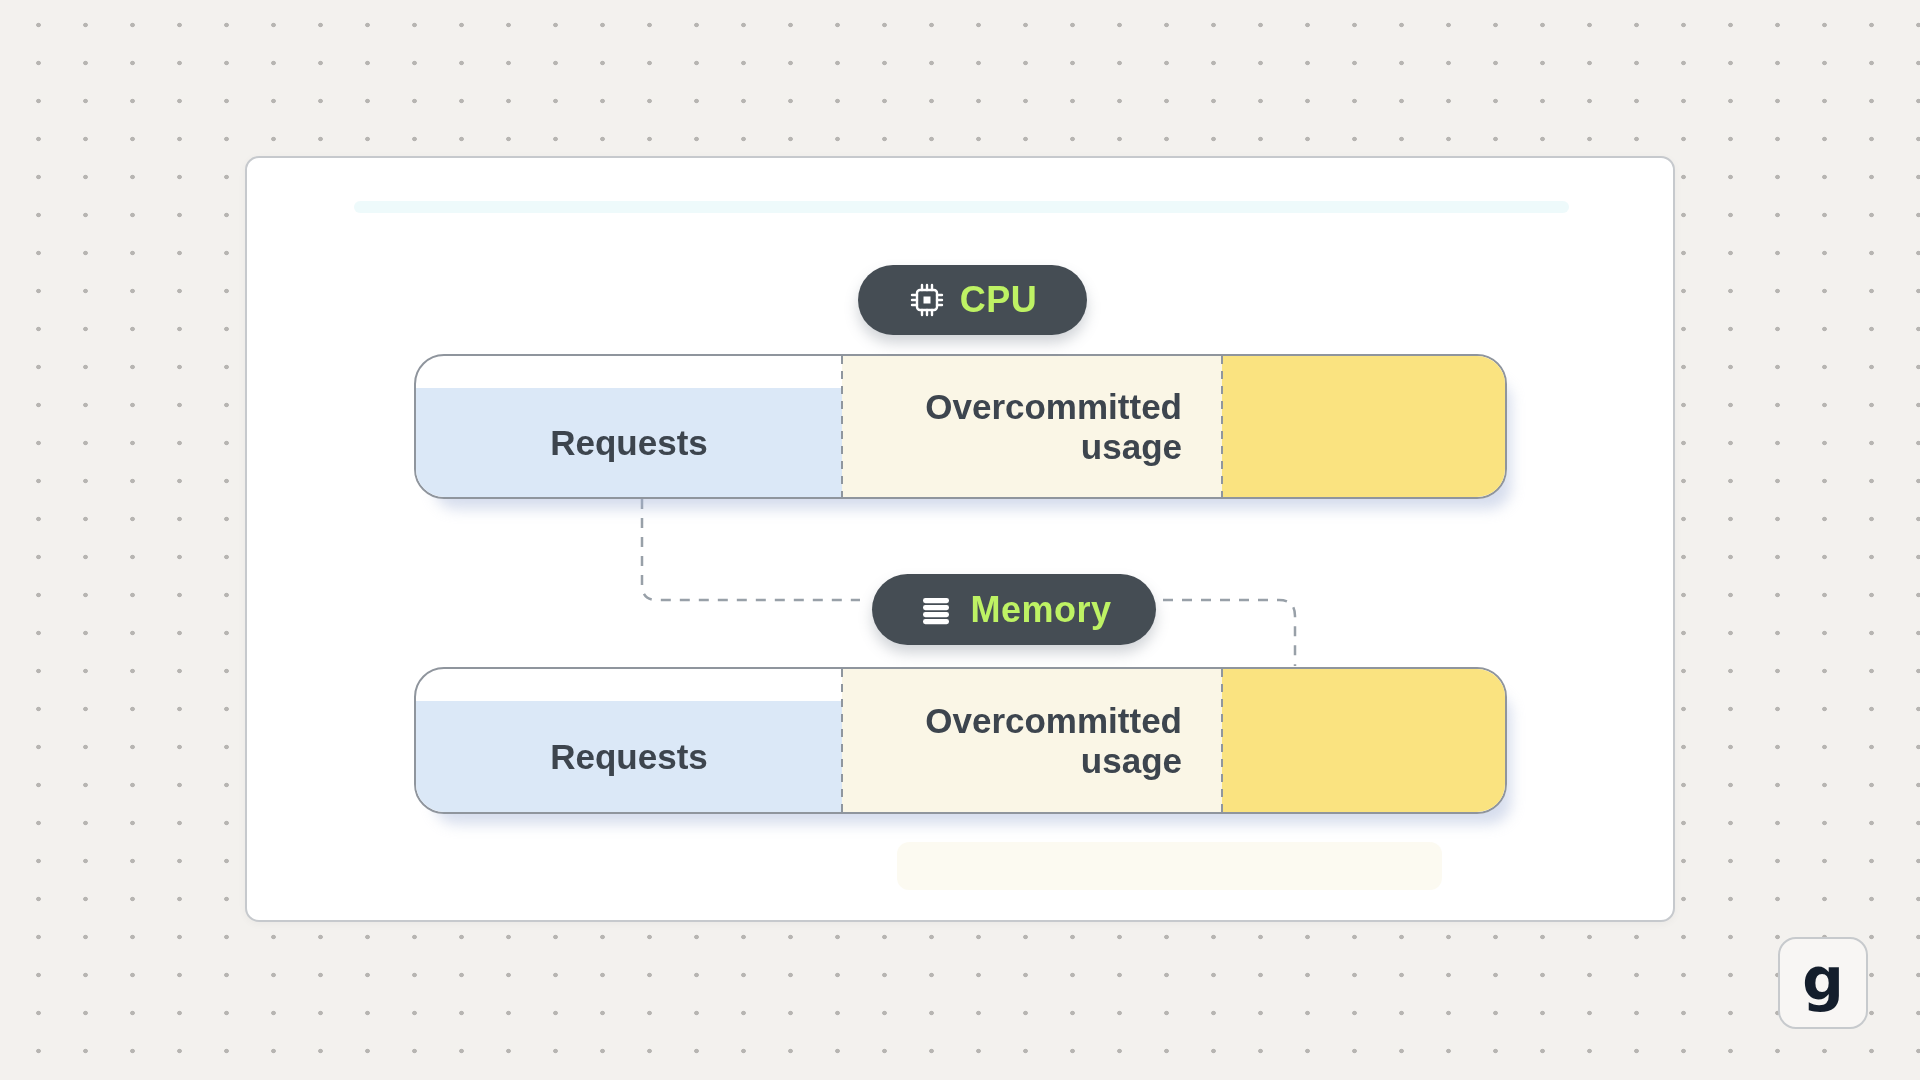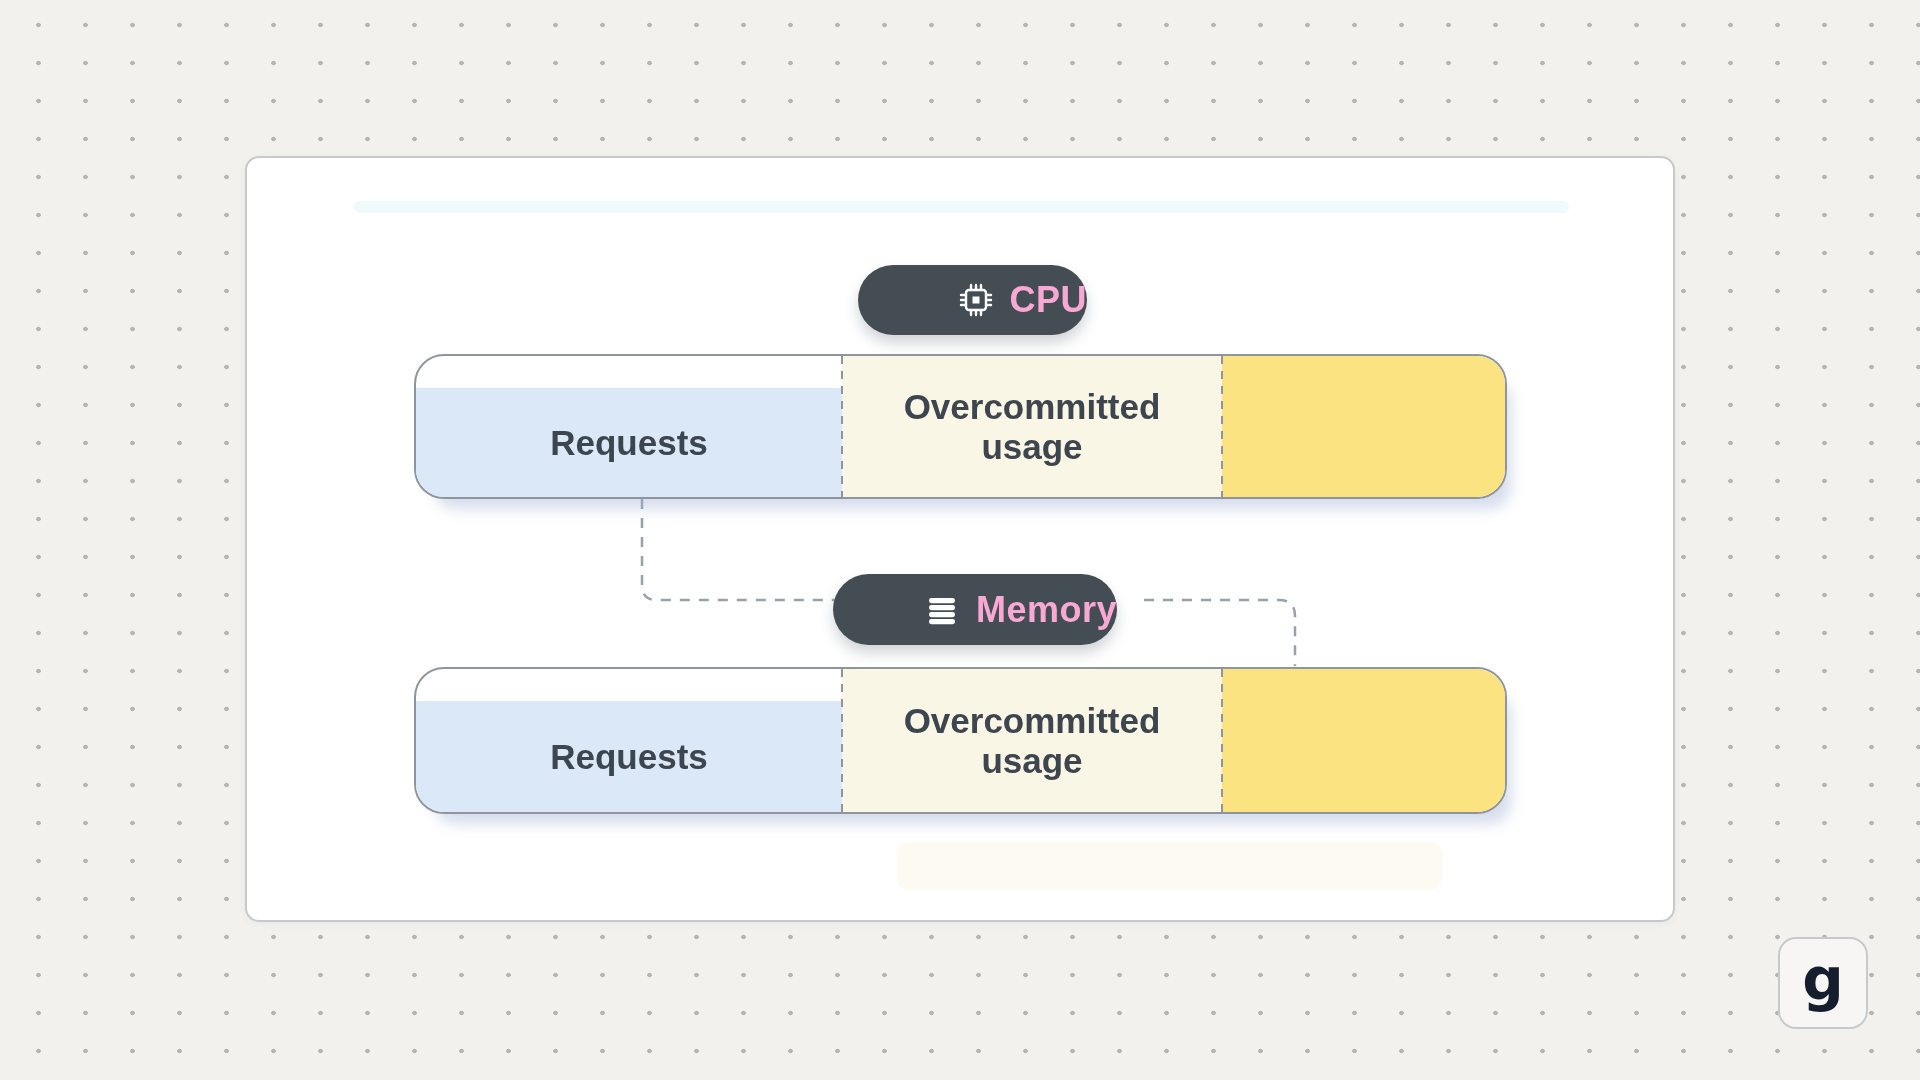--- a/index.html
+++ b/index.html
@@ -27,28 +27,28 @@
   }
   .faint-strip-bottom {
     position:absolute; left:650px; top:684px; width:545px; height:48px;
     background:rgba(250,246,229,0.55); border-radius:12px;
   }
 
   .connector-layer { position:absolute; left:0; top:0; width:1430px; height:766px; z-index:1; }
 
   .badge {
     position:absolute; z-index:3;
-    display:flex; align-items:center; justify-content:flex-end; gap:14px;
-    background:#454d54; color:#f9a8d4;
+    display:flex; align-items:center; justify-content:center; gap:14px;
+    background:#454d54; color:#bef264;
     border-radius:38px;
     font-size:36px; font-weight:700; letter-spacing:0.5px;
     box-shadow:0 8px 14px rgba(90,100,115,0.28);
   }
   .badge-cpu    { left:611px; top:107px; width:229px; height:70px; }
-  .badge-memory { left:586px; top:416px; width:284px; height:71px; }
+  .badge-memory { left:625px; top:416px; width:284px; height:71px; }
   .badge svg { display:block; }
 
   .bar {
     position:absolute; z-index:2;
     width:1093px; height:145px;
     border:2px solid #8f959d;
     border-radius:30px;
     overflow:hidden;
     display:flex;
     box-shadow:12px 18px 14px -8px rgba(165,180,215,0.45);
@@ -58,21 +58,21 @@
 
   .seg {
     display:flex; align-items:center; justify-content:center;
     text-align:center;
     font-size:35px; font-weight:700; color:#3d454e; line-height:1.12;
     position:relative;
   }
   .seg-requests      { width:426px; background:#dbe8f7;margin-top:32px; }
   .seg-overcommitted { width:380px; background:#faf6e6; }
   .seg-unused        { flex:1; background:#fae380; }
-  .seg-overcommitted .seg-label { max-width:300px; }
+  .seg-overcommitted .seg-label { max-width:300px;text-align:right; }
 
   .seg-divider {
     position:absolute; left:-1px; top:0; bottom:0; width:2px;
     background:repeating-linear-gradient(to bottom, #8f969e 0 8px, transparent 8px 15px);
   }
 
   .logo-box {
     position:absolute; left:1778px; top:937px; width:90px; height:92px;
     background:#f8f6f4;
     border:2px solid #c7cacd;

